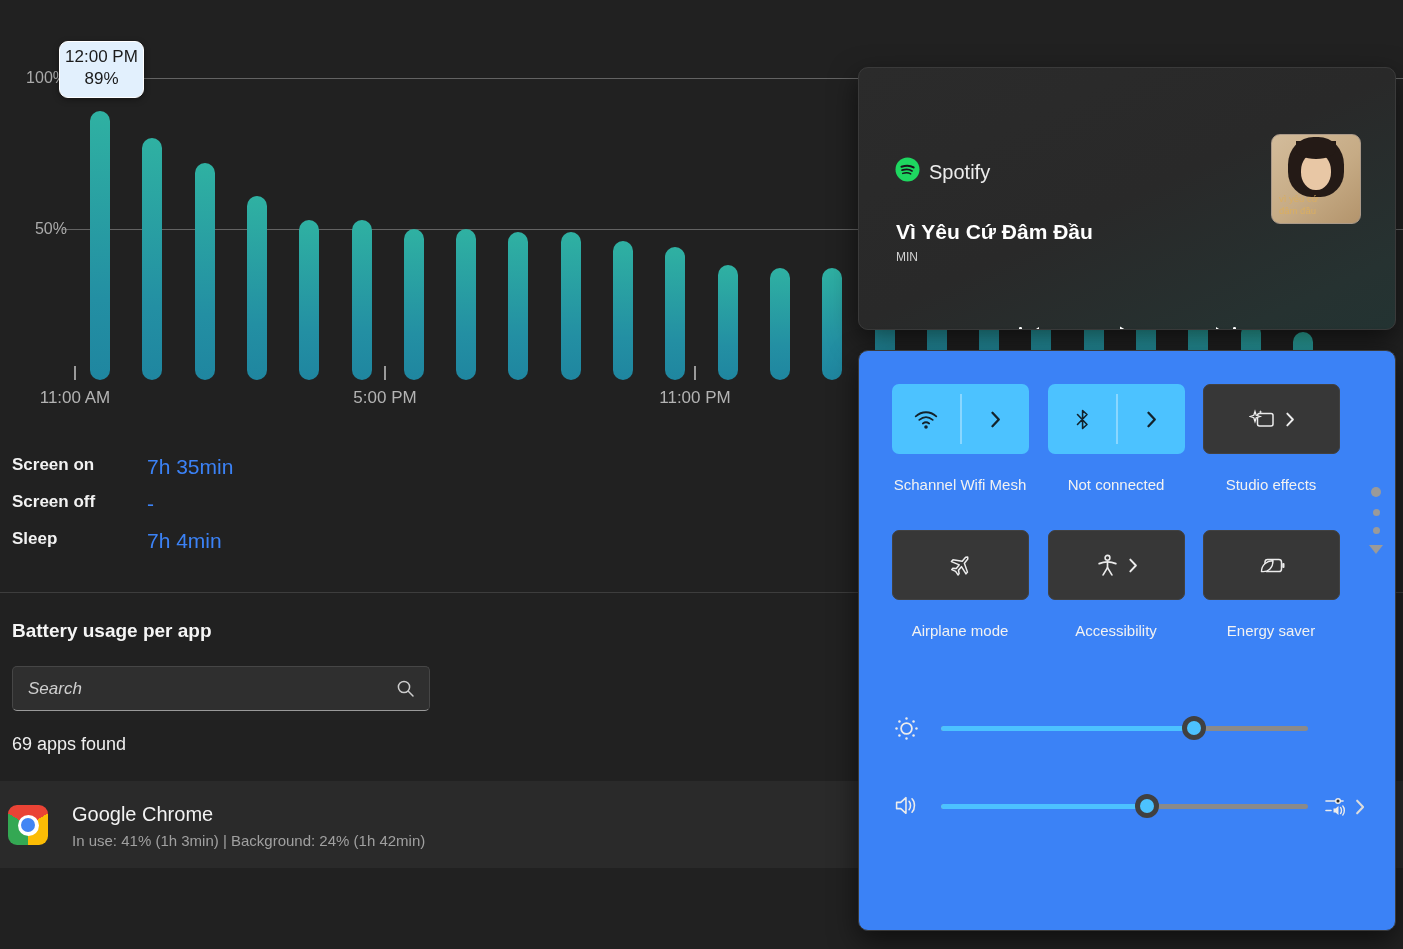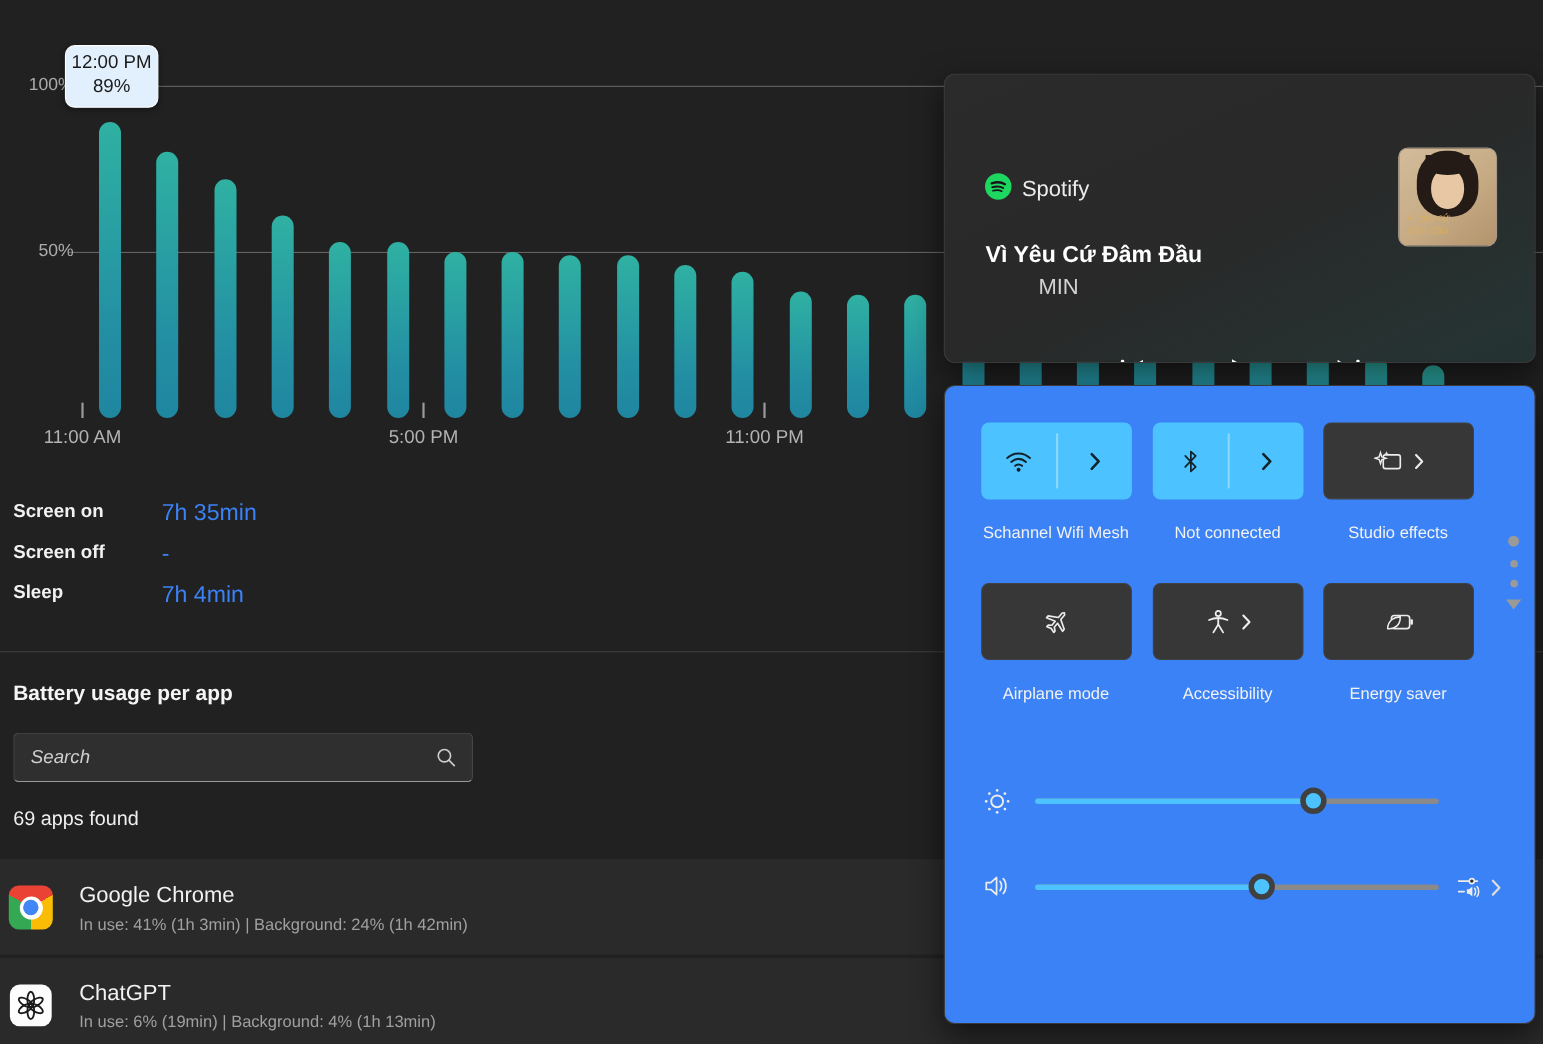--- a/index.html
+++ b/index.html
@@ -51,21 +51,21 @@
     display:flex;align-items:center;justify-content:center;}
   
   .panel{position:absolute;left:858px;width:538px;border-radius:10px;z-index:20;
     border:1px solid #3a3a3a;box-sizing:border-box;box-shadow:0 10px 28px rgba(0,0,0,.55);overflow:hidden;}
   #media-panel{top:67px;height:263px;
     background:linear-gradient(155deg,#2b2b2b 0%,#292929 50%,#263231 86%,#233332 100%);}
   #qs-panel{top:350px;height:581px;background:#3b82f6;}
   
   .media-app-label{position:absolute;left:70px;top:93px;font-size:20px;color:#ececec;}
   .media-title{position:absolute;left:37px;top:152px;font-size:21px;font-weight:700;color:#fff;}
-  .media-artist{position:absolute;left:37px;top:182px;font-size:20px;color:#d2d2d2;margin-left:48px;}
+  .media-artist{position:absolute;left:37px;top:182px;font-size:12px;color:#d2d2d2;}
   .media-btn{position:absolute;top:250px;width:44px;height:38px;display:flex;align-items:center;justify-content:center;cursor:pointer;}
   .album{position:absolute;left:412px;top:66px;width:88px;height:88px;border-radius:9px;overflow:hidden;
     background:linear-gradient(140deg,#d3bc9b 0%,#c6ab85 55%,#b3946c 100%);border:1px solid #a98;}
   .album .hair{position:absolute;left:16px;top:2px;width:56px;height:60px;background:#241a16;border-radius:46% 46% 42% 42%;}
   .album .face{position:absolute;left:29px;top:18px;width:30px;height:37px;background:#e8c7a5;border-radius:48%;}
   .album .fringe{position:absolute;left:24px;top:6px;width:40px;height:18px;background:#241a16;border-radius:0 0 55% 55%;}
   .album .caption{position:absolute;left:7px;bottom:6px;color:#d9ae62;font-size:9.5px;line-height:1.25;width:46px;}
   
   .tile{position:absolute;width:137px;height:70px;border-radius:7px;box-sizing:border-box;cursor:pointer;}
   .tile.blue{background:#4cc2ff;}
@@ -159,36 +159,20 @@
 
   <div class="app-row" style="top:781px;height:87px">
     <div class="chrome-tile" style="top:24px">
       <span class="ring"></span>
         <span class="dot"></span>
     </div>
     <div class="app-title" style="top:22px">Google Chrome</div>
     <div class="app-sub" style="top:51px">In use: 41% (1h 3min) | Background: 24% (1h 42min)</div>
   </div>
 
-  <div class="app-row" style="top:871px;height:78px">
-    <div class="gpt-tile" style="top:24px">
-      <svg width="28" height="28" viewBox="0 0 28 28">
-        <g transform="translate(14,14)" stroke="#1a1a1a" stroke-width="1.7" fill="none">
-          <ellipse cx="0" cy="-5.4" rx="3.1" ry="7" transform="rotate(0)"></ellipse>
-          <ellipse cx="0" cy="-5.4" rx="3.1" ry="7" transform="rotate(60)"></ellipse>
-          <ellipse cx="0" cy="-5.4" rx="3.1" ry="7" transform="rotate(120)"></ellipse>
-          <ellipse cx="0" cy="-5.4" rx="3.1" ry="7" transform="rotate(180)"></ellipse>
-          <ellipse cx="0" cy="-5.4" rx="3.1" ry="7" transform="rotate(240)"></ellipse>
-          <ellipse cx="0" cy="-5.4" rx="3.1" ry="7" transform="rotate(300)"></ellipse>
-        </g>
-      </svg>
-    </div>
-    <div class="app-title" style="top:21px">ChatGPT</div>
-    <div class="app-sub" style="top:50px">In use: 6% (19min) | Background: 4% (1h 13min)</div>
-  </div>
 
   <div id="media-panel" class="panel">
     <svg class="abs" style="left:36px;top:89px" width="25" height="25" viewBox="0 0 25 25">
       <circle cx="12.5" cy="12.5" r="12" fill="#1ed760"></circle>
       <path d="M6.5 9.7 C11.2 8.2, 15.8 8.7, 18.6 10.4" stroke="#17141a" stroke-width="2.1" fill="none" stroke-linecap="round"></path>
       <path d="M7.1 13.2 C11 12, 14.6 12.4, 17 13.9" stroke="#17141a" stroke-width="1.8" fill="none" stroke-linecap="round"></path>
       <path d="M7.7 16.4 C10.9 15.5, 13.8 15.8, 15.7 16.9" stroke="#17141a" stroke-width="1.5" fill="none" stroke-linecap="round"></path>
     </svg>
     <div class="media-app-label">Spotify</div>
 

